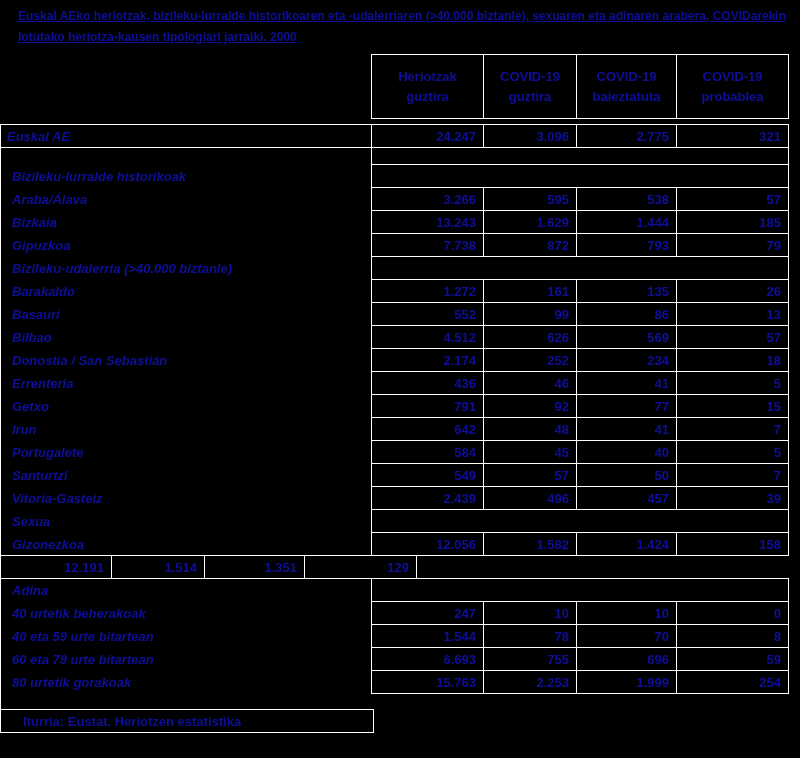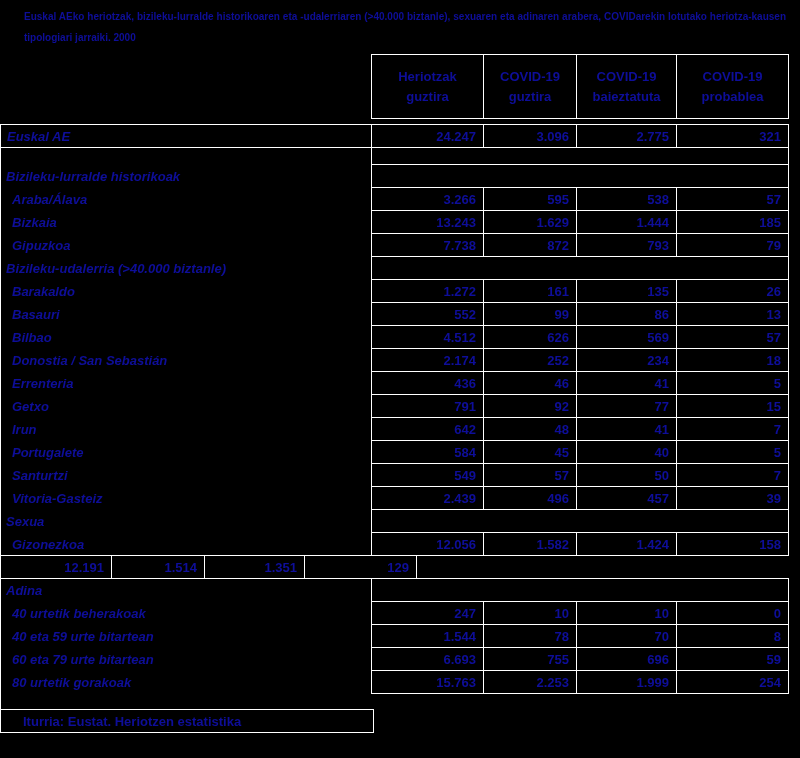--- a/index.html
+++ b/index.html
@@ -12,24 +12,25 @@
   .page{
     position:relative;
     width:800px; height:758px;
     background:var(--bg);
     color:var(--txt);
     font-family:"Liberation Sans","DejaVu Sans",sans-serif;
     font-weight:700;
     overflow:hidden;
   }
   .title{
-    padding:6px 14px 0 24px;
-    font-size:10px;
+    padding:6px 14px 0 18px;
+    font-size:12px;
     line-height:21px;
     text-align:justify;
+    text-decoration:underline;
   }
   
   .header-row{
     display:flex;
     margin-top:6px;
     height:65px;
   }
   .hspacer{ width:372px; flex:none; }
   .hcell{
     flex:none;
@@ -74,21 +75,21 @@
     display:none;
     width:418px;
     border:1px solid var(--grid);
     margin-left:-1px;
   }
   
   .row-total .rlabel{
     border:1px solid var(--grid);
     padding-left:6px;
   }
-  .row-section .rlabel{ padding-left:6px; }
+  .row-section .rlabel{ }
   .row-section .span-cell, .row-spacer .span-cell{ display:flex; }
   .row-spacer{ height:18px; }
 
   .footer{
     width:374px; height:24px;
     border:1px solid var(--grid);
     margin:15px 0 0 -1px;
     display:flex; align-items:center;
     padding-left:22px;
     font-size:13px;

